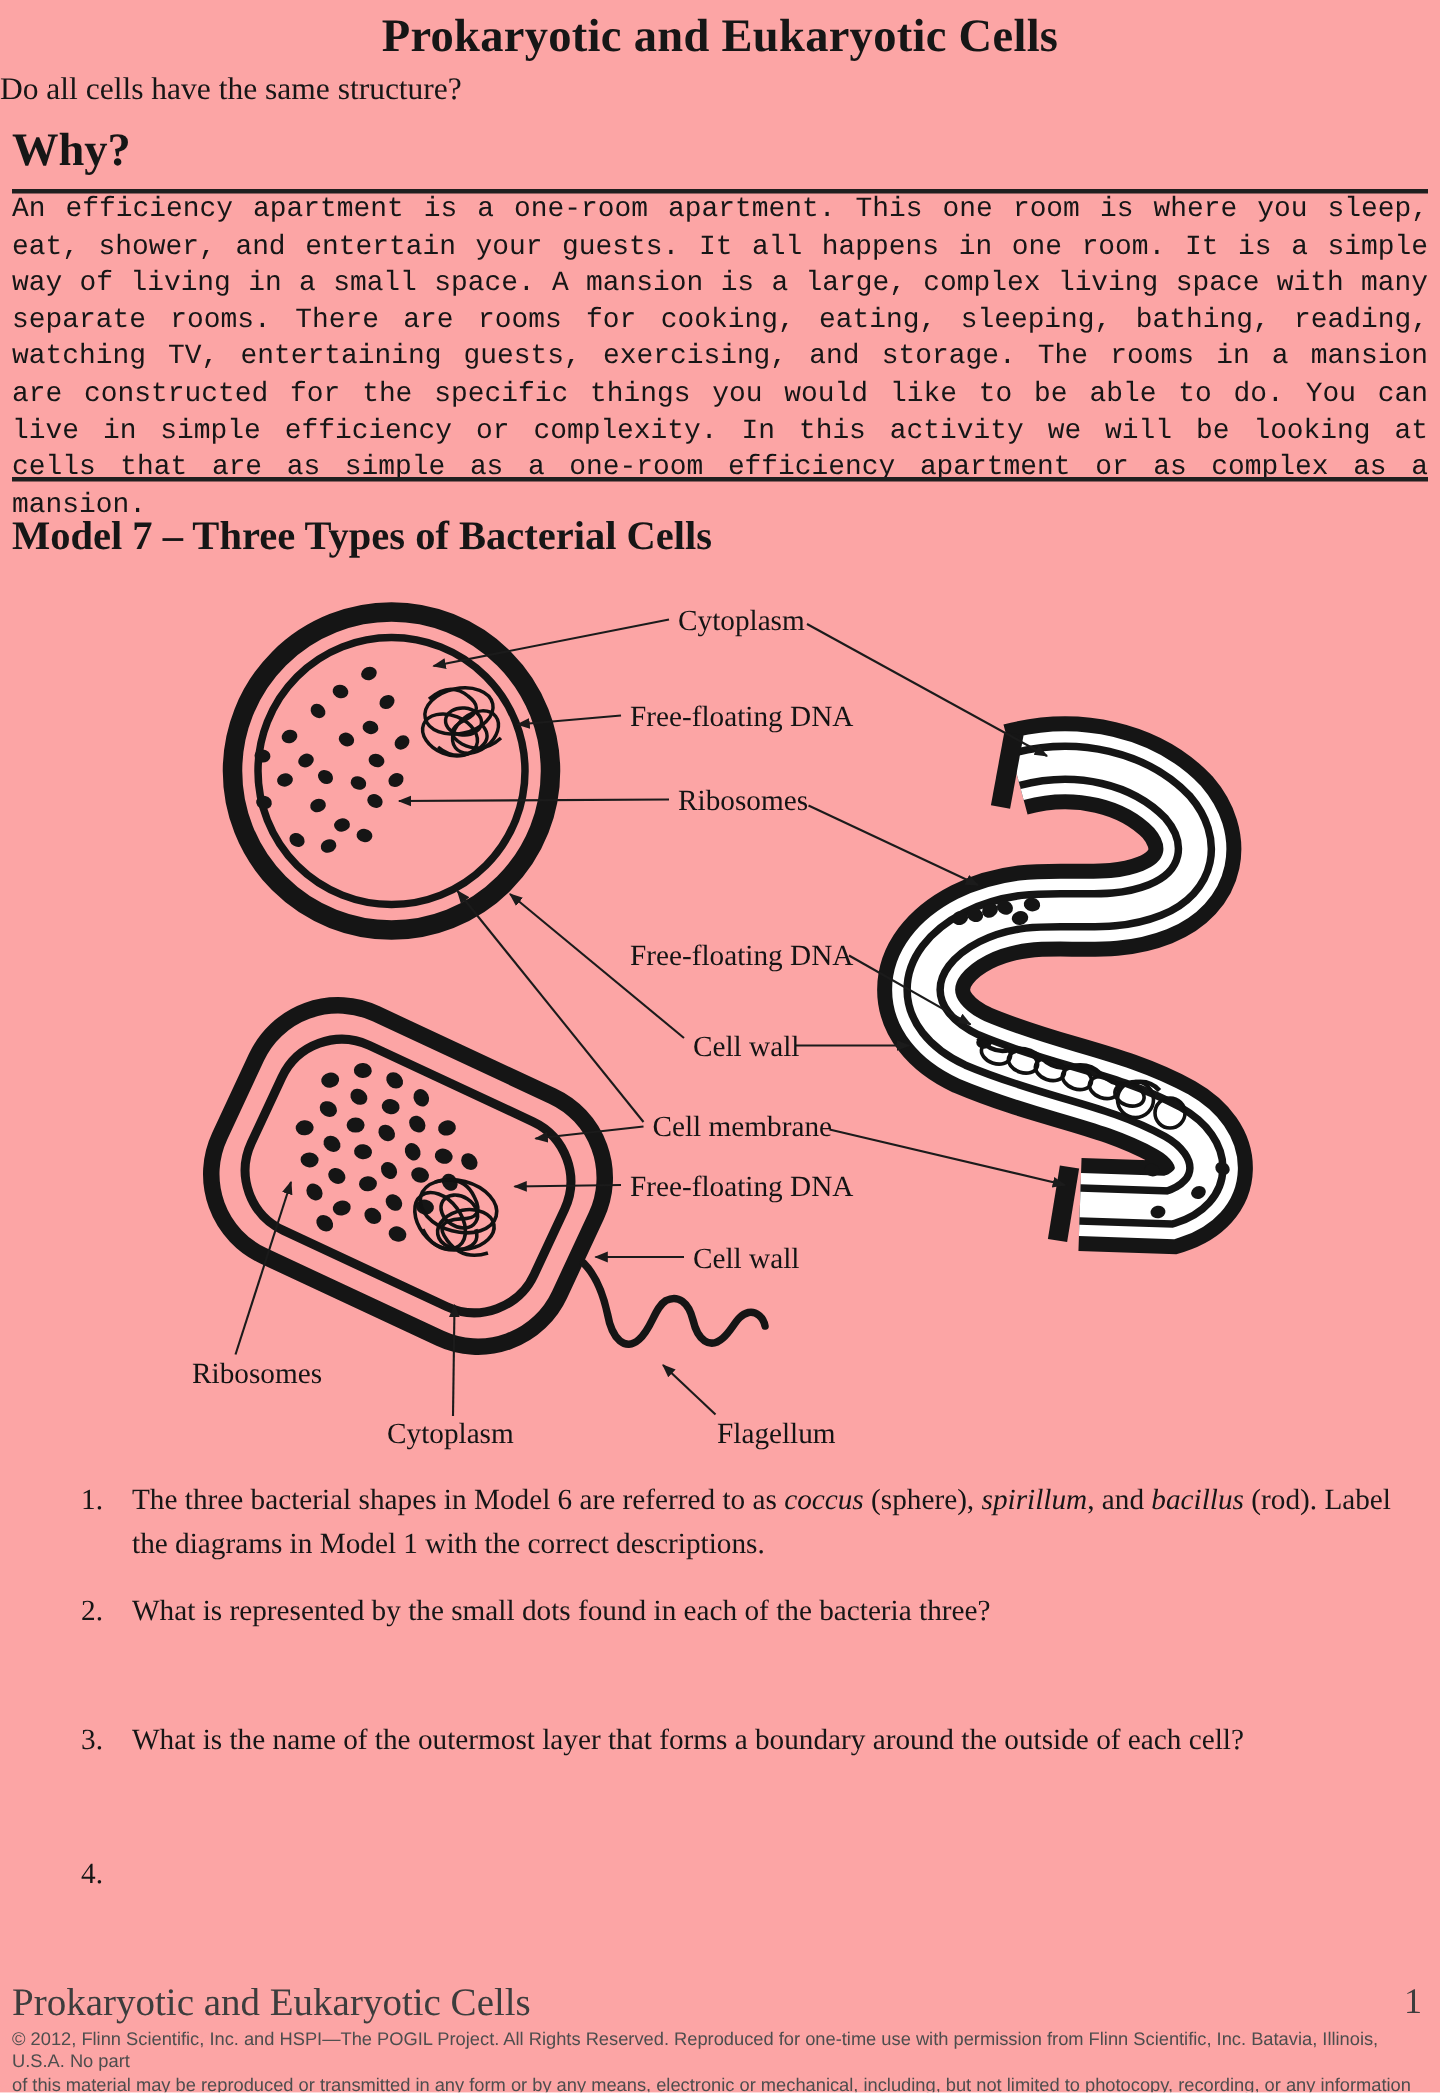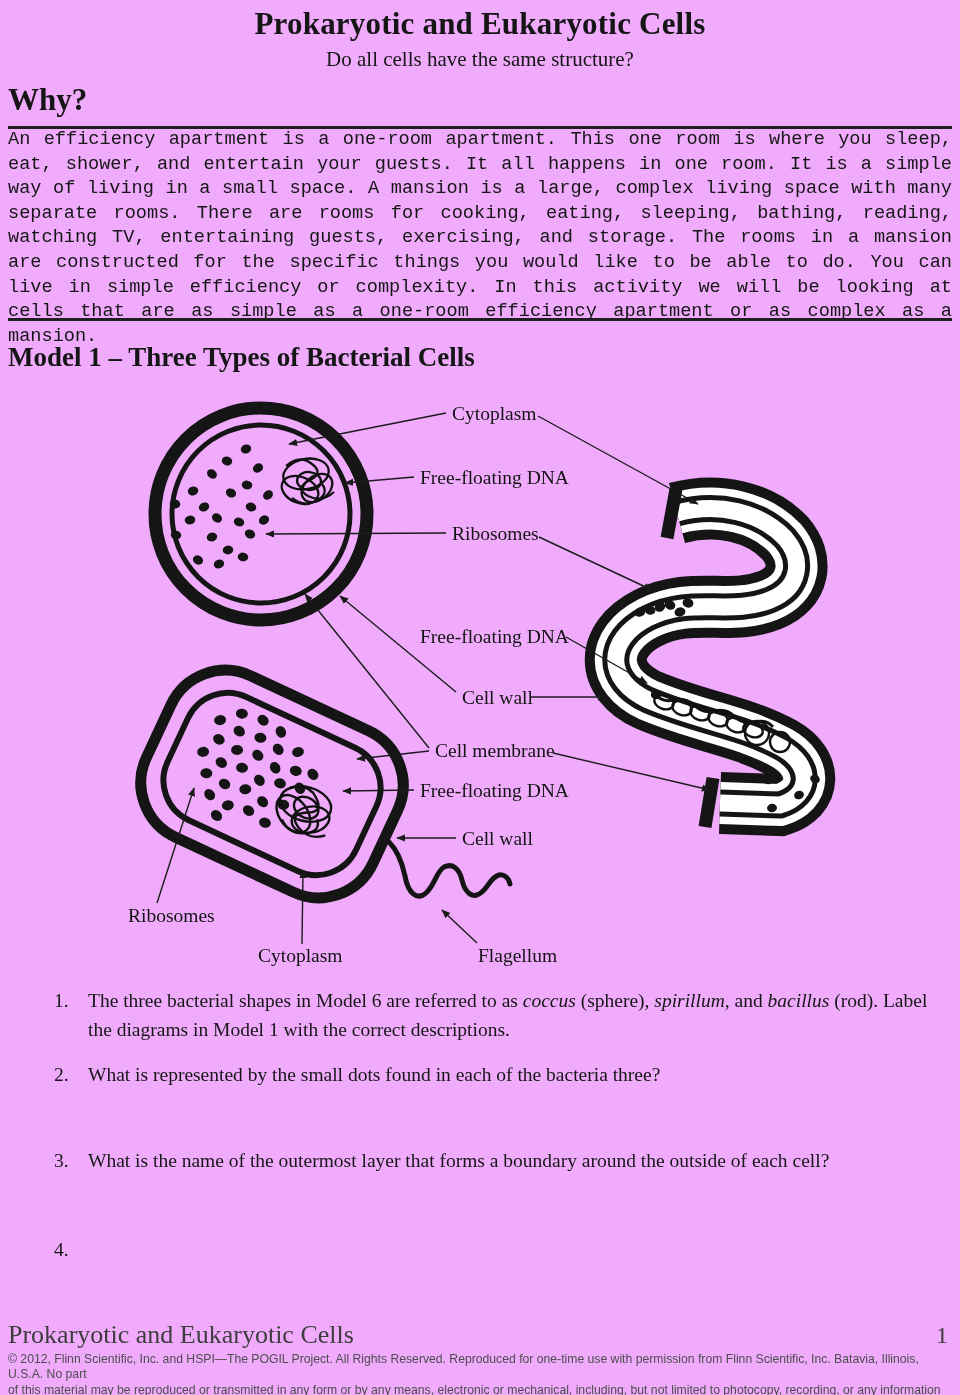--- a/index.html
+++ b/index.html
@@ -1,20 +1,20 @@
 <!DOCTYPE html>
 <html><head>
 <meta charset="utf-8">
 <style>
   html,body{margin:0;padding:0;background:#ffffff;}
-  .page{position:relative;width:960px;height:1395px;background:#f0abfc;overflow:hidden;
+  .page{position:relative;width:960px;height:1395px;background:#fca5a5;overflow:hidden;
         font-family:"Liberation Serif",serif;color:#161616;}
   .title{position:absolute;top:6px;left:0;width:960px;text-align:center;
          font-size:31px;font-weight:bold;letter-spacing:.2px;}
-  .subtitle{position:absolute;top:47px;left:0;width:960px;text-align:center;font-size:21px;}
+  .subtitle{position:absolute;top:47px;left:0;width:960px;text-align:left;font-size:21px;}
   .why{position:absolute;top:82px;left:8px;font-size:31px;font-weight:bold;text-align:center;}
   .rule{position:absolute;left:8px;width:944px;height:3px;background:#1f1f1f;}
   .rule1{top:126px;}
   .rule2{top:318px;}
   .intro{position:absolute;top:128px;left:8px;width:944px;margin:0;
          font-size:18.6px;line-height:24.6px;text-align:justify;font-family:Liberation Mono, monospace;}
   .model-heading{position:absolute;top:342px;left:8px;font-size:27px;font-weight:bold;}
   .diagram{position:absolute;top:385px;left:0;width:960px;height:600px;}
   .diagram text{font-family:"Liberation Serif",serif;font-size:19.5px;fill:#141414;}
   .questions{position:absolute;top:986px;left:54px;width:880px;font-size:19.5px;line-height:29px;}
@@ -32,21 +32,21 @@
 <body>
 
 <div class="page">
 
   <div class="title">Prokaryotic and Eukaryotic Cells</div>
   <div class="subtitle">Do all cells have the same structure?</div>
   <div class="why">Why?</div>
   <div class="rule rule1"></div>
   <p class="intro">An efficiency apartment is a one-room apartment. This one room is where you sleep, eat, shower, and entertain your guests. It all happens in one room. It is a simple way of living in a small space. A mansion is a large, complex living space with many separate rooms. There are rooms for cooking, eating, sleeping, bathing, reading, watching TV, entertaining guests, exercising, and storage. The rooms in a mansion are constructed for the specific things you would like to be able to do. You can live in simple efficiency or complexity. In this activity we will be looking at cells that are as simple as a one-room efficiency apartment or as complex as a mansion.</p>
   <div class="rule rule2"></div>
-  <div class="model-heading">Model 1 – Three Types of Bacterial Cells</div>
+  <div class="model-heading">Model 7 – Three Types of Bacterial Cells</div>
 
   <svg class="diagram" viewBox="0 385 960 600" xmlns="http://www.w3.org/2000/svg">
     <defs>
       <marker id="ah" markerWidth="10" markerHeight="9" refX="8.2" refY="4" orient="auto" markerUnits="userSpaceOnUse">
         <path d="M0,0.4 L9,4 L0,7.6 Z" fill="#1b1b1b"></path>
       </marker>
     </defs>
 
     <g>
       <circle cx="261" cy="514" r="106" fill="none" stroke="#151515" stroke-width="13"></circle>

